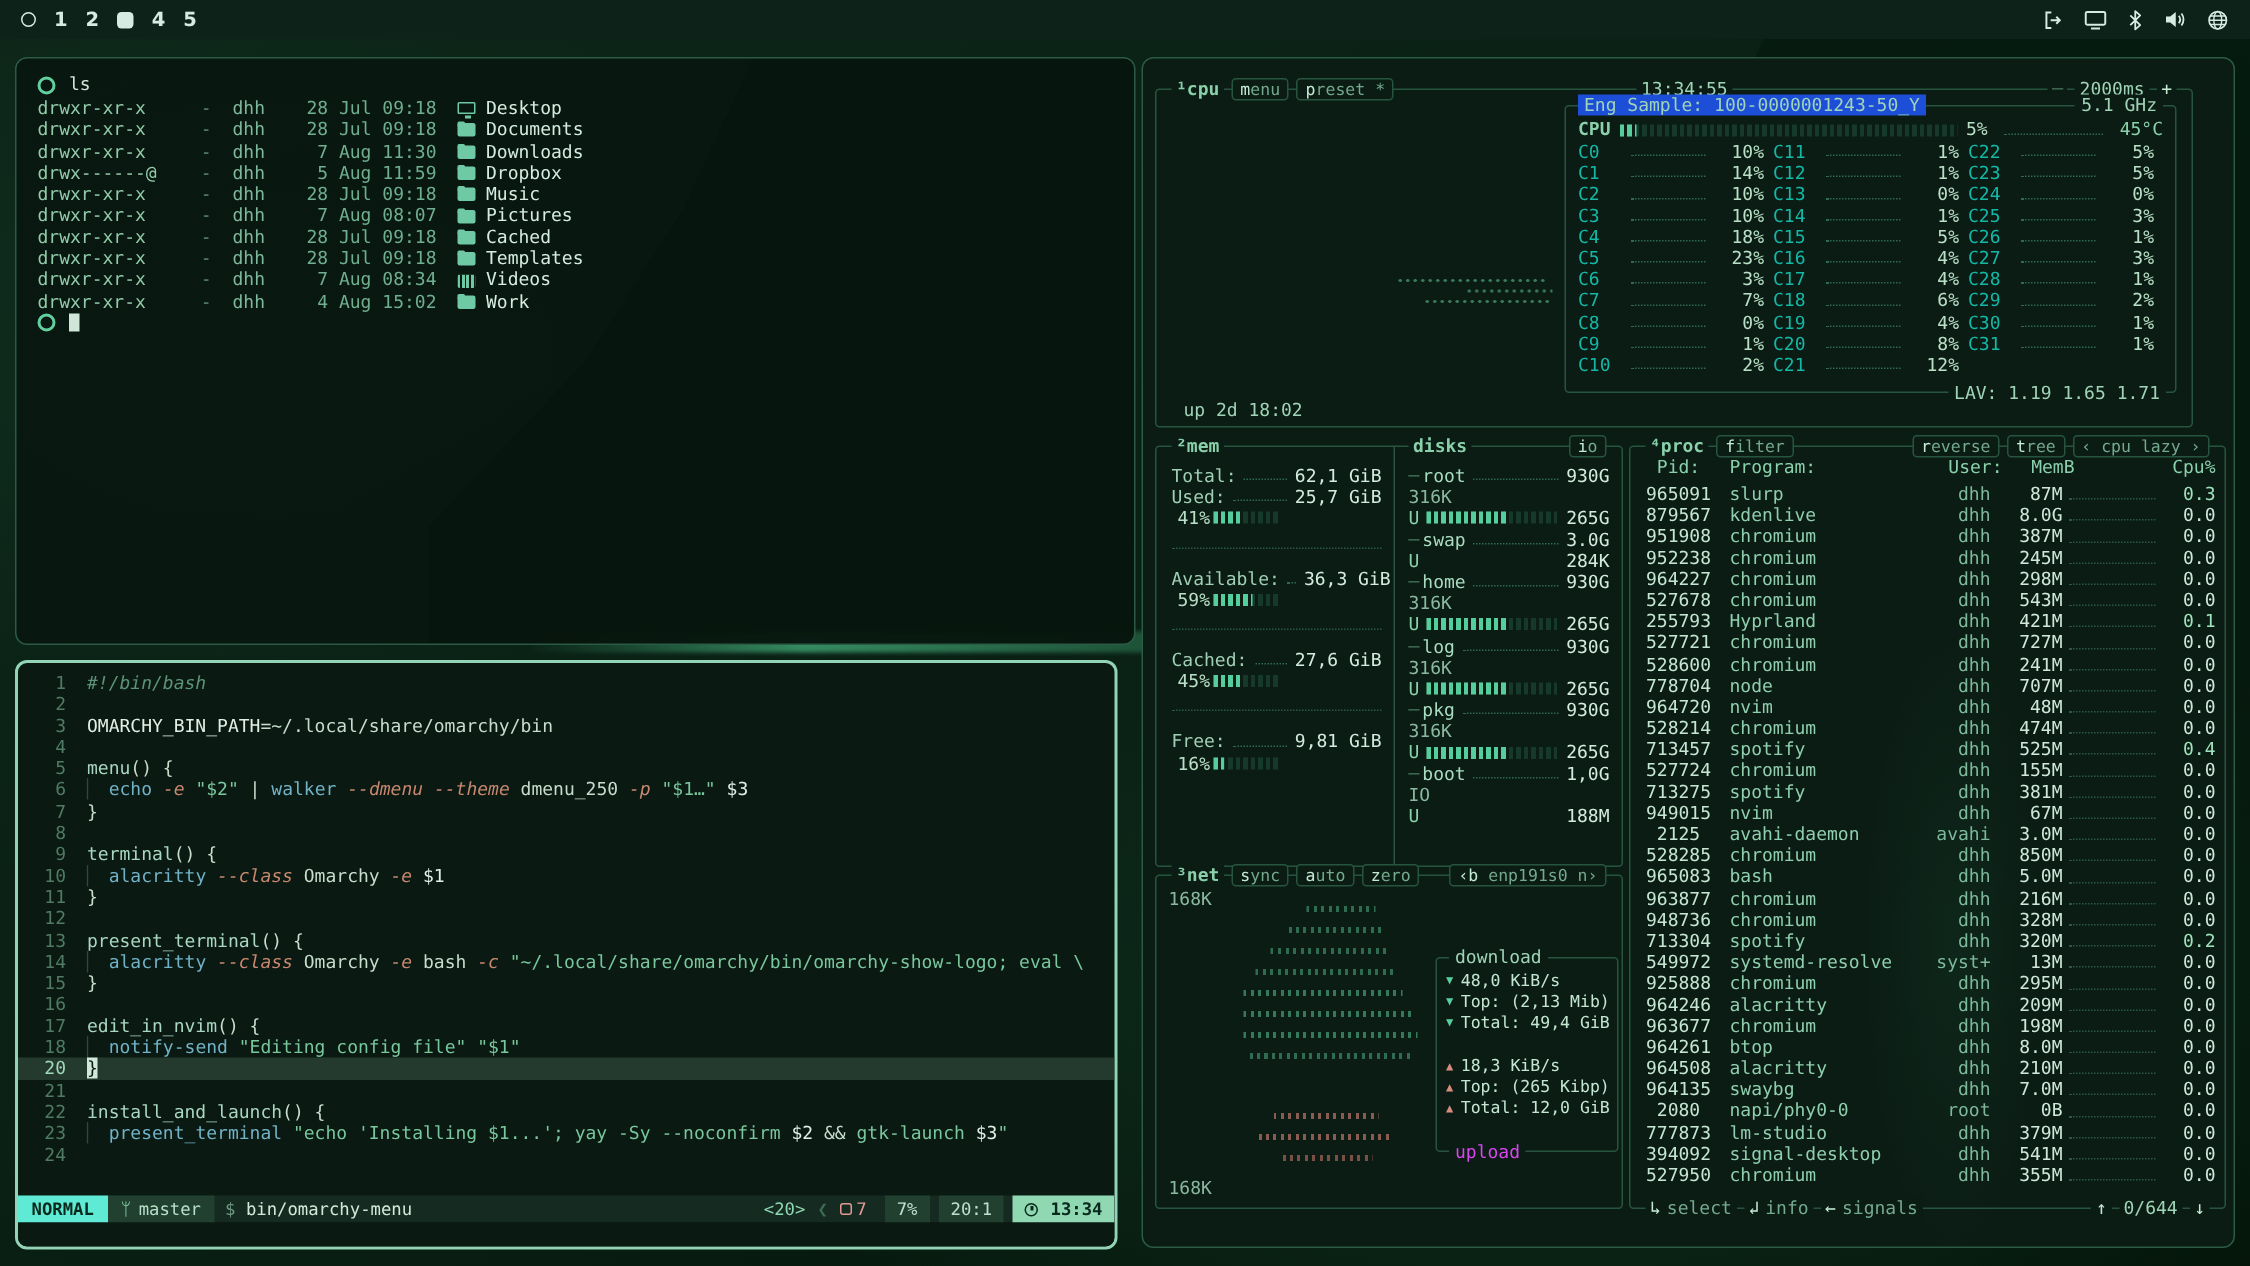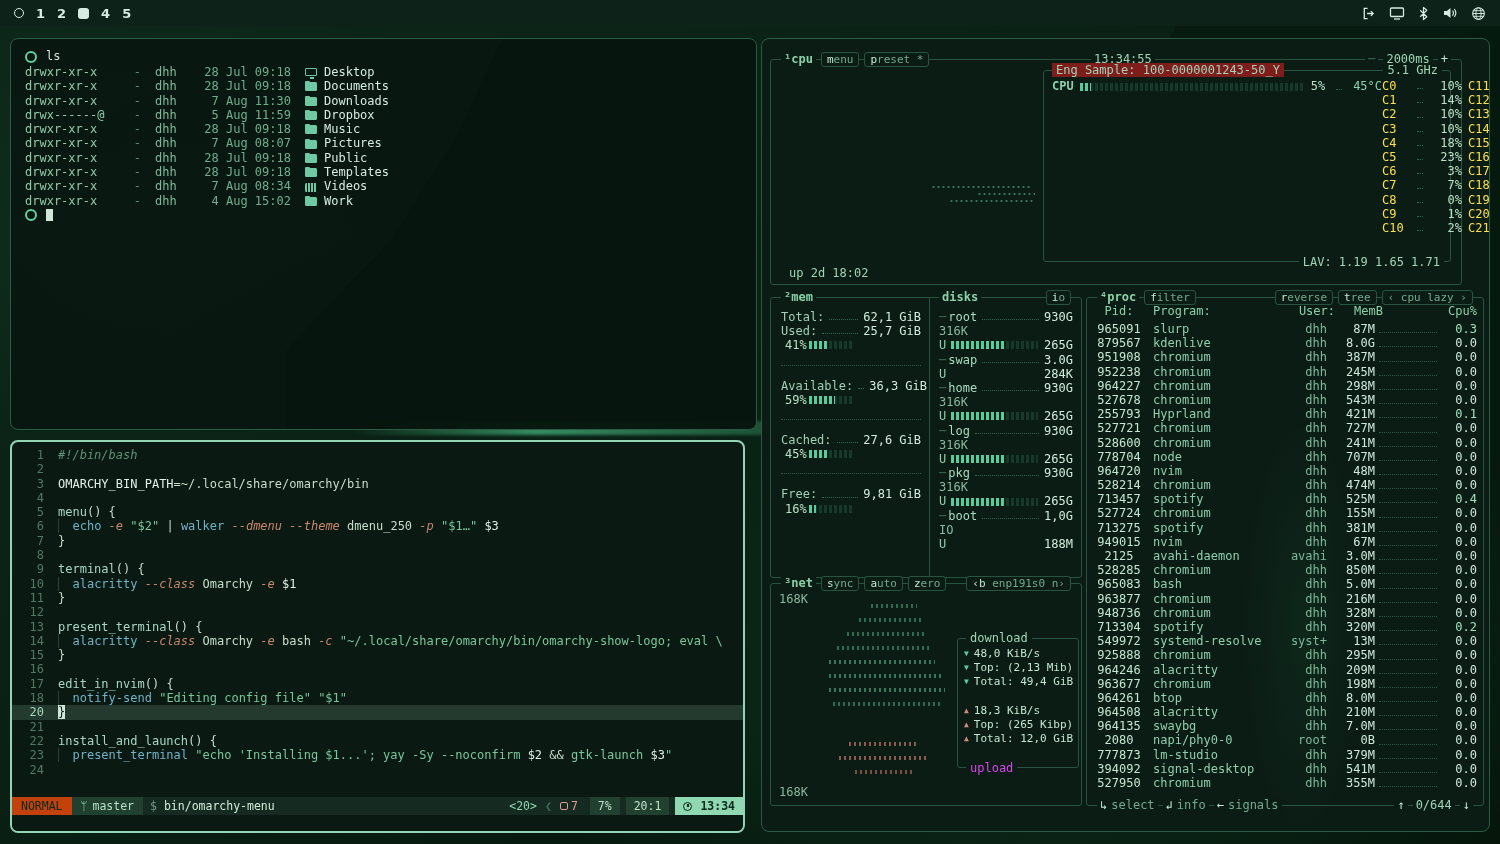--- a/index.html
+++ b/index.html
@@ -58,21 +58,21 @@
 .nv-guide{color:#2c4a3a}
 .tk-com{color:#5d9378;font-style:italic}
 .tk-fn{color:#a9d7c3}
 .tk-cmd{color:#72b2c6}
 .tk-str{color:#79c79c}
 .tk-flag{color:#c8876f;font-style:italic}
 .tk-var{color:#e2efe6}
 .tk-fg{color:#c7ddcc}
 .tk-cursor{background:#d2e8da;color:#0a1912}
 .sl{display:flex;align-items:stretch;height:18px;background:#152a20;font-size:11.5px;line-height:18px;color:#bfe0cc;white-space:pre}
-.sl-mode{background:#c2410c;color:#08291b;font-weight:normal;padding:0 9px}
+.sl-mode{background:#5eead4;color:#08291b;font-weight:bold;padding:0 9px}
 .sl-git{background:#21402f;padding:0 9px;display:flex;gap:5px;color:#b7dfc8}
 .sl-branch-ico{font-family:"DejaVu Sans",sans-serif;color:#8fd8b2}
 .sl-shell{padding:0 7px;color:#6d9a83}
 .sl-file{color:#d2ead9}
 .sl-spacer{flex:1}
 .sl-badge{color:#8fd8b2;padding:0 6px}
 .sl-sep{color:#3f6b54;padding:0 2px}
 .sl-diag{display:flex;align-items:center;gap:3px;color:#e09a93;padding:0 6px}
 .diag-ico{width:8px;height:8px;border:1.5px solid #e09a93;border-radius:2px;display:inline-block}
 .sl-seg{background:#21402f;padding:0 8px;margin-left:6px}
@@ -94,35 +94,35 @@
 .bval{color:#9fd4b6}.bplus{color:#c4ead4}.bdash{color:#3f6b54}
 .btime{color:#9fd4b6}
 .lead{flex:1;margin:0 5px 4px;border-bottom:1px dotted #2e6b51;align-self:flex-end;min-width:6px}
 
 .cpu-box{left:8px;top:20px;width:692px;height:226px}
 .cpu-graph{position:absolute;left:10px;top:14px;width:255px;bottom:26px}
 .cpu-graph i{position:absolute;height:2px;background-image:radial-gradient(circle,#3a7a5c 1px,transparent 1.2px);background-size:5px 2px;background-repeat:repeat-x}
 .dl1{left:150px;top:112px;width:100px}.dl2{left:168px;top:126px;width:86px}.dl3{left:196px;top:119px;width:58px}
 .uptime{position:absolute;left:18px;bottom:4px;color:#9fd4b6}
 .cpu-sub{position:absolute;left:272px;top:10px;right:10px;height:192px;border:1px solid #27543f;border-radius:3px}
-.sub-model{position:absolute;top:-8px;left:8px;background:#7f1d1d;padding:0 4px;color:#9fd4b6;z-index:2}
+.sub-model{position:absolute;top:-8px;left:8px;background:#1d4ed8;padding:0 4px;color:#9fd4b6;z-index:2}
 .sub-freq{position:absolute;top:-8px;right:8px;background:#0b1c14;padding:0 4px;color:#9fd4b6;z-index:2}
 .lav{position:absolute;bottom:-8px;right:6px;background:#0b1c14;padding:0 4px;color:#9fd4b6;z-index:2}
-.cpu-rows{position:absolute;inset:8px 8px 6px 8px;display:flex;flex-direction:row}
+.cpu-rows{position:absolute;inset:8px 8px 6px 8px;display:flex;flex-direction:column}
 .cpu-total{display:flex;align-items:center;height:15px;gap:6px;white-space:pre}
 .ct-lbl{color:#8ad1ab;font-weight:bold}
 .cpu-meter,.d-meter,.m-meter{height:8px;background:repeating-linear-gradient(90deg,#16392b 0 3px,transparent 3px 5px);position:relative}
 .cpu-meter{width:225px}
 .cpu-meter i,.d-meter i,.m-meter i{position:absolute;left:0;top:0;bottom:0;background:repeating-linear-gradient(90deg,#56cd9d 0 3px,transparent 3px 5px)}
 .ct-pct,.core-pct{color:#b9e0c6}
 .ct-temp{color:#8ad1ab}
 .cpu-grid{flex:1;display:flex}
 .cpu-col{flex:1;display:flex;flex-direction:column;padding-right:6px}
 .core{display:flex;align-items:center;height:14.2px;white-space:pre}
-.core-lbl{width:30px;color:#fde047;flex:none}
+.core-lbl{width:30px;color:#14b8a6;flex:none}
 .core-pct{width:34px;text-align:right;flex:none}
 
 .mem-box{left:8px;top:258px;width:312px;height:281px}
 .disks-sep{position:absolute;left:158px;top:0;bottom:0;border-left:1px solid #27543f}
 .mem-stats{position:absolute;left:10px;top:12px;width:140px;display:flex;flex-direction:column}
 .m-row{display:flex;height:14.2px;white-space:pre}
 .m-lbl{color:#9fcfb4}.m-val{color:#d3ecdd}
 .m-pct{display:flex;align-items:center;height:14.2px;gap:2px;color:#b9e0c6;padding-left:4px}
 .m-meter{width:44px}
 .m-div{height:13px;border-bottom:1px dotted #2a5843;margin-bottom:13px}
@@ -245,21 +245,21 @@
         <span class="picon"></span>
         <span>ls</span>
       </div>
       <div id="ls-rows">
           <div class="ls-row"><span class="c-perm">drwxr-xr-x</span><span class="c-size">-</span><span class="c-user">dhh</span><span class="c-date">28 Jul 09:18</span><span class="c-icon ic-desktop"></span><span class="c-name">Desktop</span></div>
           <div class="ls-row"><span class="c-perm">drwxr-xr-x</span><span class="c-size">-</span><span class="c-user">dhh</span><span class="c-date">28 Jul 09:18</span><span class="c-icon ic-folder"></span><span class="c-name">Documents</span></div>
           <div class="ls-row"><span class="c-perm">drwxr-xr-x</span><span class="c-size">-</span><span class="c-user">dhh</span><span class="c-date">7 Aug 11:30</span><span class="c-icon ic-folder"></span><span class="c-name">Downloads</span></div>
           <div class="ls-row"><span class="c-perm">drwx------@</span><span class="c-size">-</span><span class="c-user">dhh</span><span class="c-date">5 Aug 11:59</span><span class="c-icon ic-folder"></span><span class="c-name">Dropbox</span></div>
           <div class="ls-row"><span class="c-perm">drwxr-xr-x</span><span class="c-size">-</span><span class="c-user">dhh</span><span class="c-date">28 Jul 09:18</span><span class="c-icon ic-folder"></span><span class="c-name">Music</span></div>
           <div class="ls-row"><span class="c-perm">drwxr-xr-x</span><span class="c-size">-</span><span class="c-user">dhh</span><span class="c-date">7 Aug 08:07</span><span class="c-icon ic-folder"></span><span class="c-name">Pictures</span></div>
-          <div class="ls-row"><span class="c-perm">drwxr-xr-x</span><span class="c-size">-</span><span class="c-user">dhh</span><span class="c-date">28 Jul 09:18</span><span class="c-icon ic-folder"></span><span class="c-name">Public</span></div>
+          <div class="ls-row"><span class="c-perm">drwxr-xr-x</span><span class="c-size">-</span><span class="c-user">dhh</span><span class="c-date">28 Jul 09:18</span><span class="c-icon ic-folder"></span><span class="c-name">Cached</span></div>
           <div class="ls-row"><span class="c-perm">drwxr-xr-x</span><span class="c-size">-</span><span class="c-user">dhh</span><span class="c-date">28 Jul 09:18</span><span class="c-icon ic-folder"></span><span class="c-name">Templates</span></div>
           <div class="ls-row"><span class="c-perm">drwxr-xr-x</span><span class="c-size">-</span><span class="c-user">dhh</span><span class="c-date">7 Aug 08:34</span><span class="c-icon ic-film"></span><span class="c-name">Videos</span></div>
           <div class="ls-row"><span class="c-perm">drwxr-xr-x</span><span class="c-size">-</span><span class="c-user">dhh</span><span class="c-date">4 Aug 15:02</span><span class="c-icon ic-folder"></span><span class="c-name">Work</span></div>
         </div>
       <div class="ls-prompt">
         <span class="picon"></span>
         <span class="curs"></span>
       </div>
     </div>
   </section>

